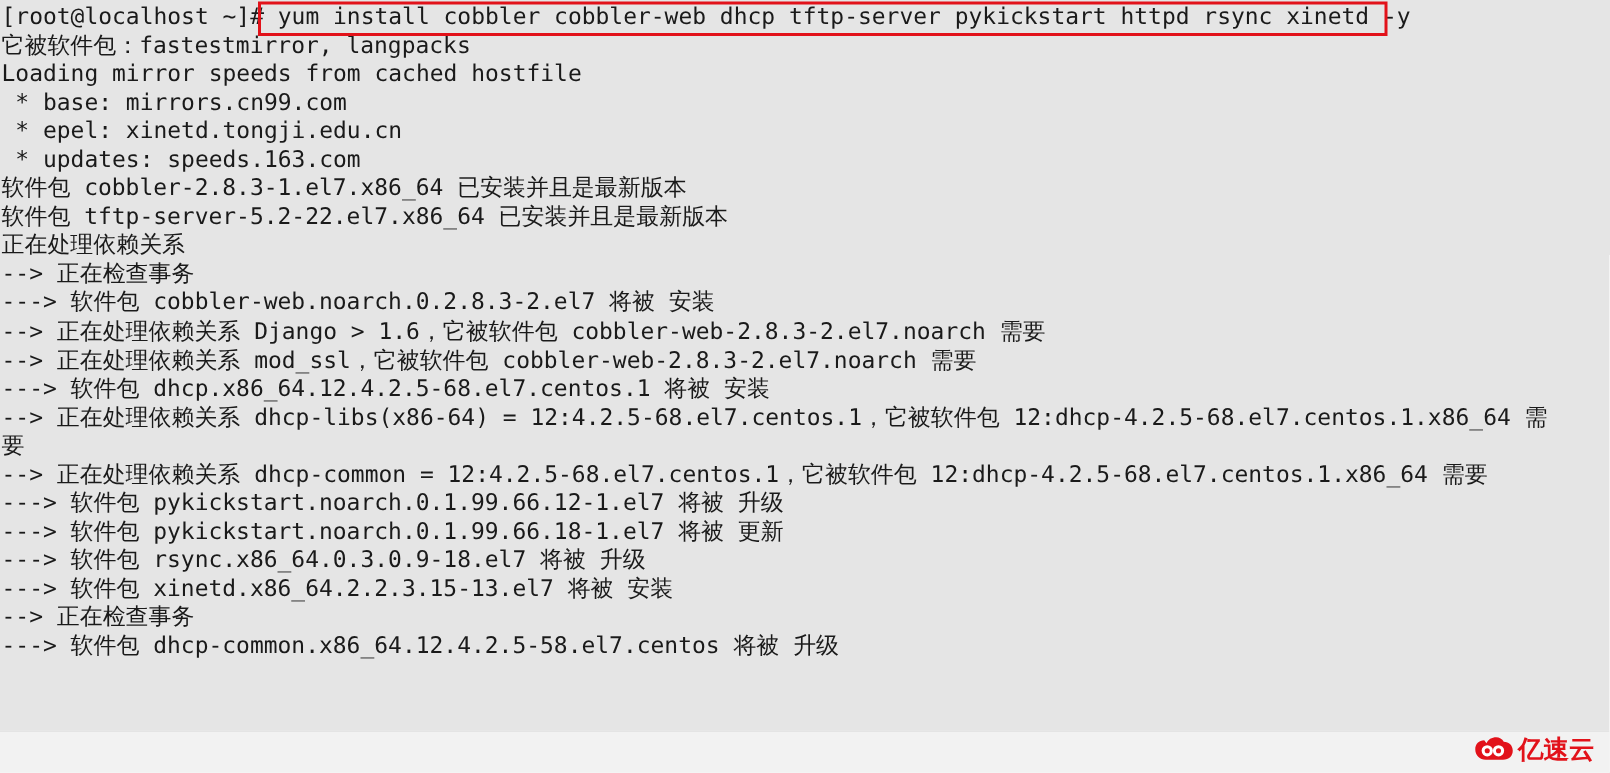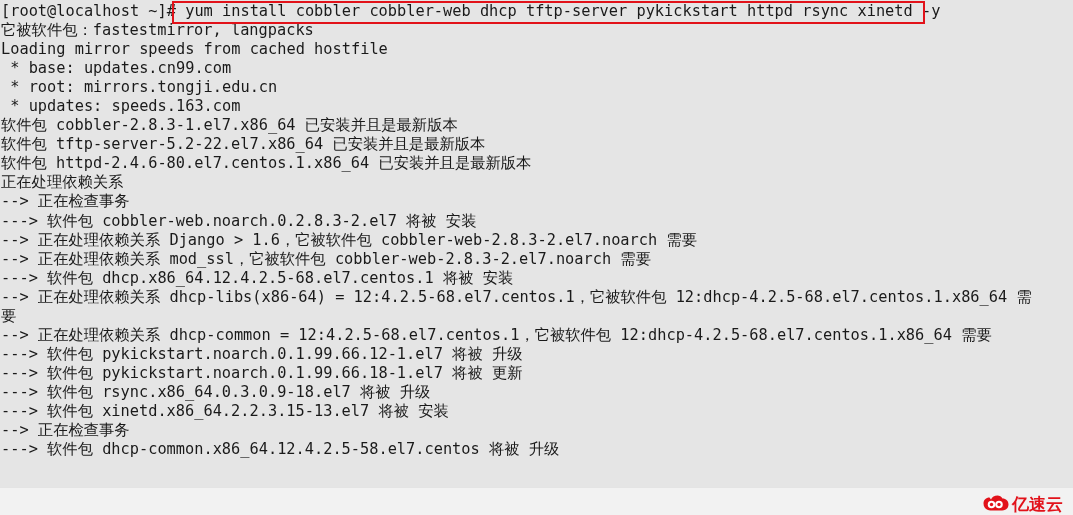--- a/index.html
+++ b/index.html
@@ -57,21 +57,21 @@
     height: 27px;
     background: #f2f2f2;
     border-top: 1px solid #e4e4e4;
   }
   
   #watermark {
     position: absolute;
     right: 10px;
     bottom: 2px;
     display: flex;
-    align-items: flex-end;
+    align-items: center;
     gap: 3px;
     height: 26px;
   }
   #watermark .wm-mark {
     width: 26px;
     height: 18px;
     display: block;
   }
   #watermark .wm-text {
     font-family: "DejaVu Sans", "Liberation Sans", sans-serif;
@@ -84,26 +84,25 @@
 </style>
 </head>
 <body>
 
 <div id="terminal-window">
 
   <div id="terminal-output">
     <span class="term-line">[root@localhost ~]# yum install cobbler cobbler-web dhcp tftp-server pykickstart httpd rsync xinetd -y</span>
     <span class="term-line">它被软件包：fastestmirror, langpacks</span>
     <span class="term-line">Loading mirror speeds from cached hostfile</span>
-    <span class="term-line"> * base: updates.cn99.com</span>
-    <span class="term-line"> * root: mirrors.tongji.edu.cn</span>
+    <span class="term-line"> * base: mirrors.cn99.com</span>
+    <span class="term-line"> * epel: xinetd.tongji.edu.cn</span>
     <span class="term-line"> * updates: speeds.163.com</span>
     <span class="term-line">软件包 cobbler-2.8.3-1.el7.x86_64 已安装并且是最新版本</span>
     <span class="term-line">软件包 tftp-server-5.2-22.el7.x86_64 已安装并且是最新版本</span>
-    <span class="term-line">软件包 httpd-2.4.6-80.el7.centos.1.x86_64 已安装并且是最新版本</span>
     <span class="term-line">正在处理依赖关系</span>
     <span class="term-line">--&gt; 正在检查事务</span>
     <span class="term-line">---&gt; 软件包 cobbler-web.noarch.0.2.8.3-2.el7 将被 安装</span>
     <span class="term-line">--&gt; 正在处理依赖关系 Django &gt; 1.6，它被软件包 cobbler-web-2.8.3-2.el7.noarch 需要</span>
     <span class="term-line">--&gt; 正在处理依赖关系 mod_ssl，它被软件包 cobbler-web-2.8.3-2.el7.noarch 需要</span>
     <span class="term-line">---&gt; 软件包 dhcp.x86_64.12.4.2.5-68.el7.centos.1 将被 安装</span>
     <span class="term-line">--&gt; 正在处理依赖关系 dhcp-libs(x86-64) = 12:4.2.5-68.el7.centos.1，它被软件包 12:dhcp-4.2.5-68.el7.centos.1.x86_64 需</span>
     <span class="term-line">要</span>
     <span class="term-line">--&gt; 正在处理依赖关系 dhcp-common = 12:4.2.5-68.el7.centos.1，它被软件包 12:dhcp-4.2.5-68.el7.centos.1.x86_64 需要</span>
     <span class="term-line">---&gt; 软件包 pykickstart.noarch.0.1.99.66.12-1.el7 将被 升级</span>

